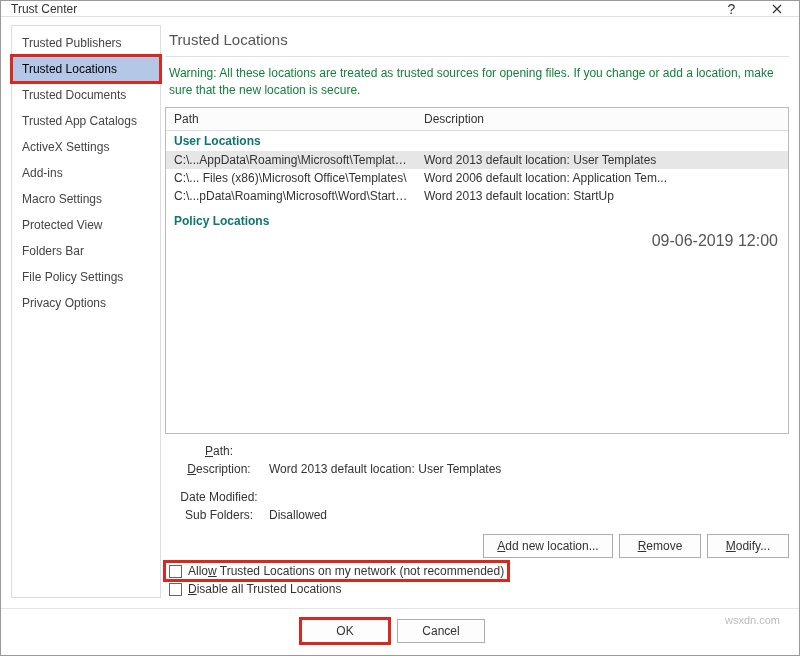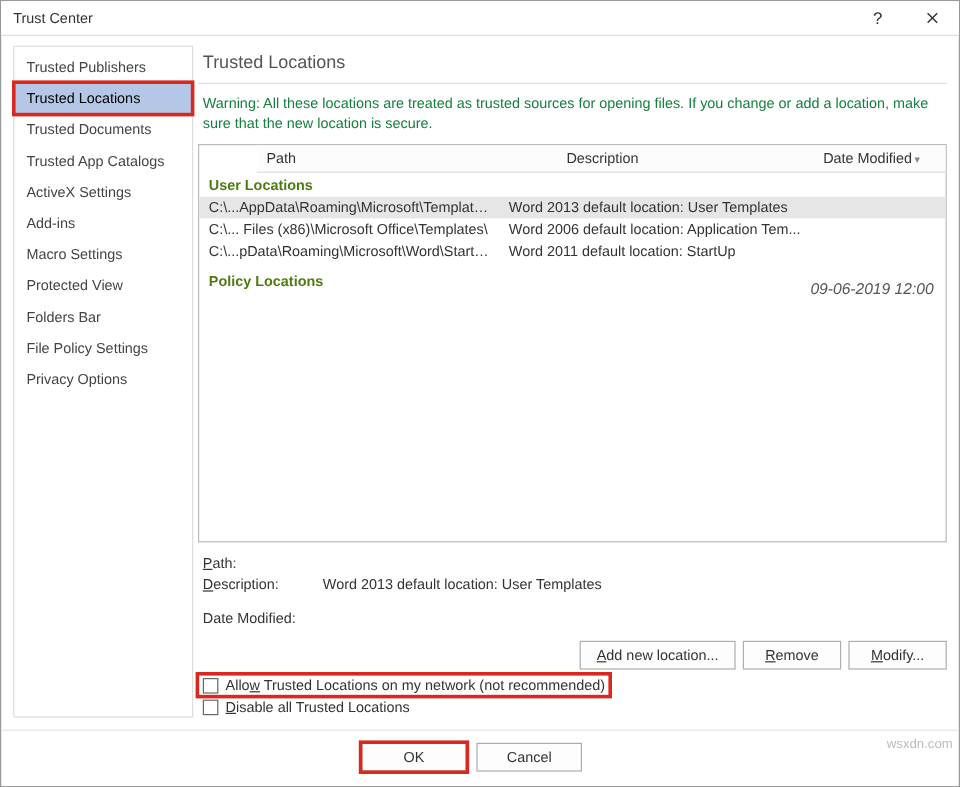--- a/index.html
+++ b/index.html
@@ -13,21 +13,21 @@
     overflow: hidden;
   }
   .window {
     width: 800px; height: 656px;
     border: 1px solid #999;
     display: flex;
     flex-direction: column;
     background: #fff;
   }
   .titlebar {
-    height: 29px;
+    height: 16px;
     border-bottom: 1px solid #e0e0e0;
     display: flex;
     align-items: center;
     padding: 0 0 0 10px;
     background: #fff;
   }
   .titlebar .title { flex: 1; font-size: 12px; }
   .tbtn {
     width: 45px; height: 30px;
     display: flex; align-items: center; justify-content: center;
@@ -82,56 +82,54 @@
     overflow: hidden;
     display: flex;
     flex-direction: column;
     font-size: 12px;
     position: relative;
   }
   .list-head {
     display: flex;
     border-bottom: 1px solid #ddd;
     background: #fcfcfc;
-    margin-left: 48px;
   }
   .list-head .col {
     padding: 4px 8px;
     color: #333;
   }
   .col-path { flex: 0 0 250px; }
   .col-desc { flex: 1 1 auto; }
   .col-date { flex: 0 0 110px; text-align: left; white-space: nowrap; }
   .drop-caret { font-size: 9px; color: #888; margin-left: 2px;}
   .group-header {
     font-weight: bold;
-    color: #4d7c0f;
+    color: #0f766e;
     padding: 3px 8px;
   }
   .row {
     display: flex;
     padding: 1px 0;
     justify-content: flex-end;
   }
   .row .cell { padding: 1px 8px; overflow: hidden; text-overflow: ellipsis; white-space: nowrap; }
   .row.selected { background: #e6e6e6; }
   .policy-date {
     position: absolute;
     right: 10px;
-    top: 112px;
+    top: 124px;
     color: #555;
-    font-size: 13px;
-    font-style: italic;
+    font-size: 16px;
   }
   .detail-block {
     padding: 8px 4px 4px 4px;
     font-size: 12px;
     line-height: 1.5;
   }
-  .detail-row { display: flex; }
+  .detail-row { display: flex; text-align: center; }
   .detail-label { width: 100px; }
   .u { text-decoration: underline; }
   .btn-row {
     display: flex;
     justify-content: flex-end;
     gap: 6px;
     padding: 6px 0 4px 0;
   }
   .btn {
     min-width: 82px;
@@ -161,21 +159,21 @@
   }
   .footer {
     display: flex;
     justify-content: center;
     gap: 8px;
     padding: 10px 14px 12px 0;
     border-top: 1px solid #e5e5e5;
   }
   .watermark {
     position: absolute;
-    right: 6px; bottom: 30px;
+    right: 20px; bottom: 30px;
     font-size: 11px; color: #bdbdbd;
     pointer-events: none;
   }
 </style>
 </head>
 <body>
 
 <div class="window">
 
   <div class="titlebar">
@@ -205,55 +203,58 @@
     </div>
 
     <div class="main">
       <div class="section-heading">Trusted Locations</div>
       <div class="warn">Warning: All these locations are treated as trusted sources for opening files.  If you change or add a location, make sure that the new location is secure.</div>
 
       <div class="listbox">
         <div class="list-head">
           <div class="col col-path">Path</div>
           <div class="col col-desc">Description</div>
-          <div class="col col-date"><span>Date Modified</span><span class="drop-caret">▾</span></div>
         </div>
         <div class="group-header">User Locations</div>
         <div class="row selected">
           <div class="cell col-path">C:\...AppData\Roaming\Microsoft\Templates\</div>
           <div class="cell col-desc">Word 2013 default location: User Templates</div>
           <div class="cell col-date"></div>
         </div>
         <div class="row">
           <div class="cell col-path">C:\... Files (x86)\Microsoft Office\Templates\</div>
           <div class="cell col-desc">Word 2006 default location: Application Tem...</div>
           <div class="cell col-date"></div>
         </div>
         <div class="row">
           <div class="cell col-path">C:\...pData\Roaming\Microsoft\Word\Startup\</div>
-          <div class="cell col-desc">Word 2011 default location: StartUp</div>
+          <div class="cell col-desc">Word 2013 default location: StartUp</div>
           <div class="cell col-date"></div>
         </div>
         <div class="group-header" style="margin-top:6px">Policy Locations</div>
         <div class="policy-date">09-06-2019 12:00</div>
       </div>
 
       <div class="detail-block">
         <div class="detail-row">
           <span class="detail-label"><span class="u">P</span><span>ath:</span></span>
           <span></span>
         </div>
         <div class="detail-row">
           <span class="detail-label"><span class="u">D</span><span>escription:</span></span>
           <span>Word 2013 default location: User Templates</span>
         </div>
         <div style="height:10px"></div>
         <div class="detail-row">
           <span class="detail-label">Date Modified:</span>
           <span></span>
+        </div>
+        <div class="detail-row">
+          <span class="detail-label">Sub Folders:</span>
+          <span>Disallowed</span>
         </div>
       </div>
 
       <div class="btn-row">
         <div class="btn" style="min-width:130px">
             <span class="u">A</span>
             <span>dd new location...</span>
           </div>
         <div class="btn">
             <span class="u">R</span>

